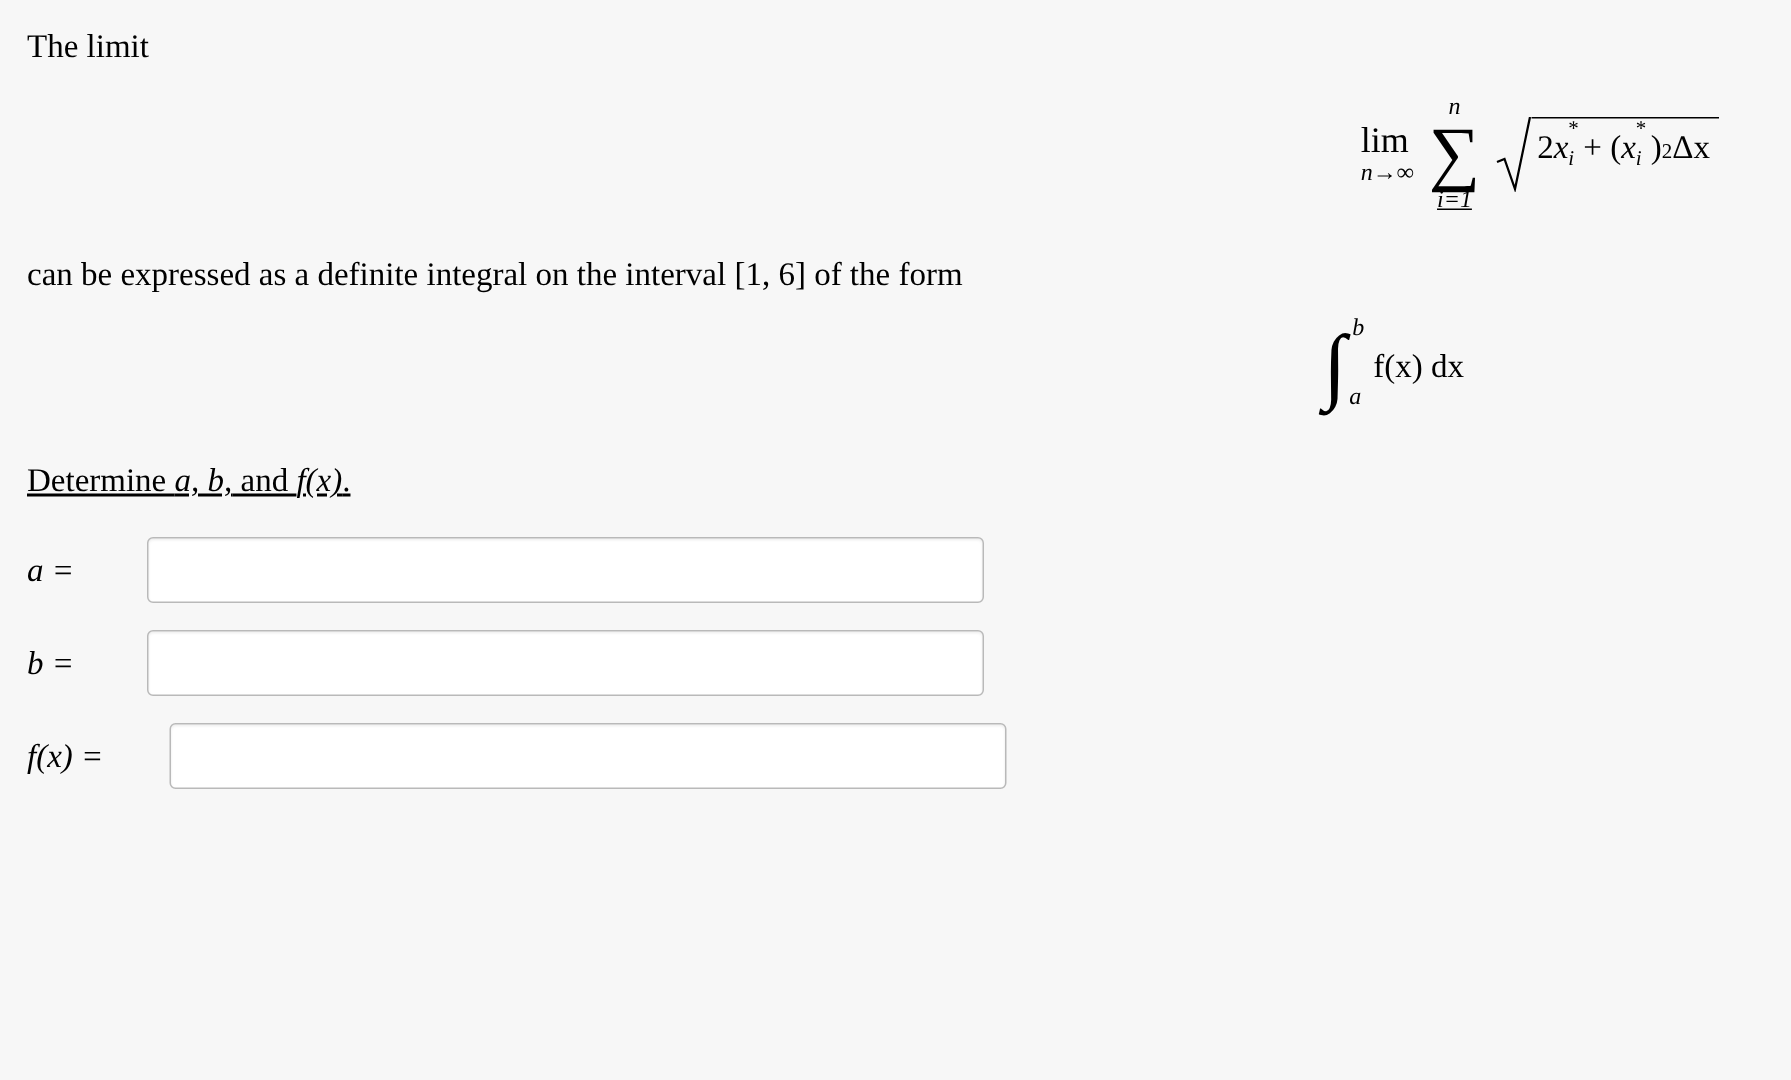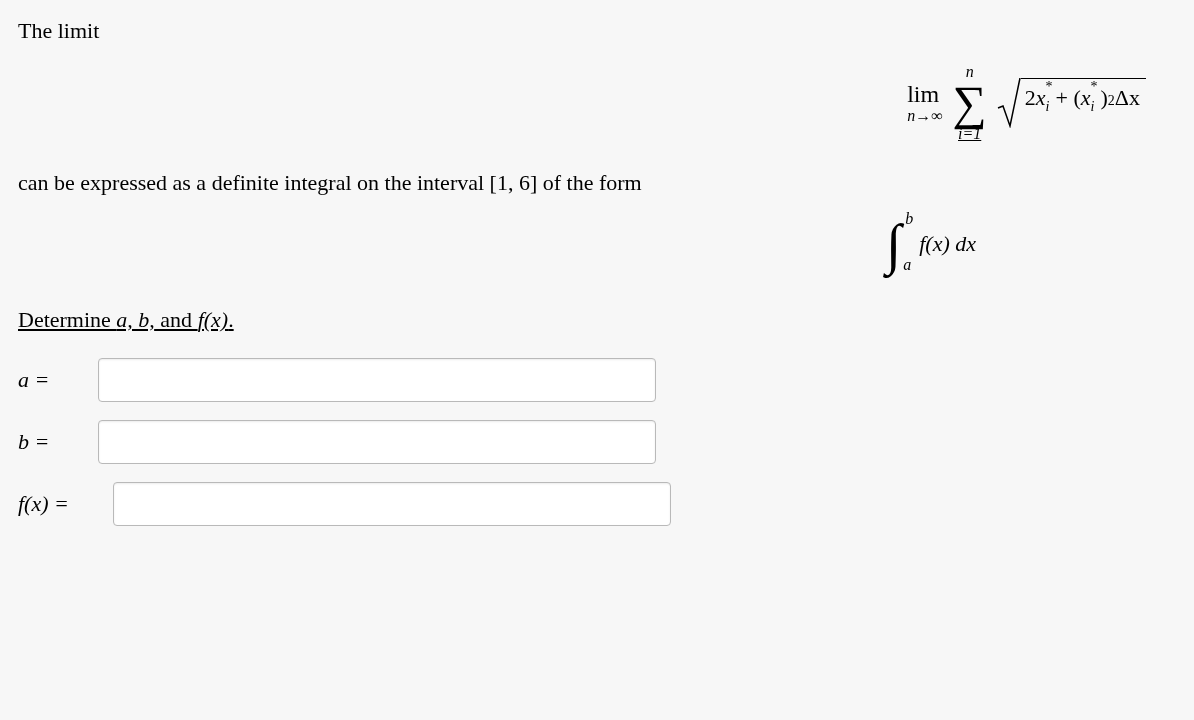--- a/index.html
+++ b/index.html
@@ -103,21 +103,20 @@
     }
     .int-bottom {
       position: absolute;
       bottom: -2px;
       right: -10px;
       font-size: 16px;
       font-style: italic;
     }
     .int-expr {
       font-size: 22px;
-      font-style: italic;
       margin-left: 14px;
     }
     .italic {
       font-style: italic;
     }
     .line2 {
       margin-bottom: 20px;
     }
     .determine {
       margin: 35px 0 25px;

